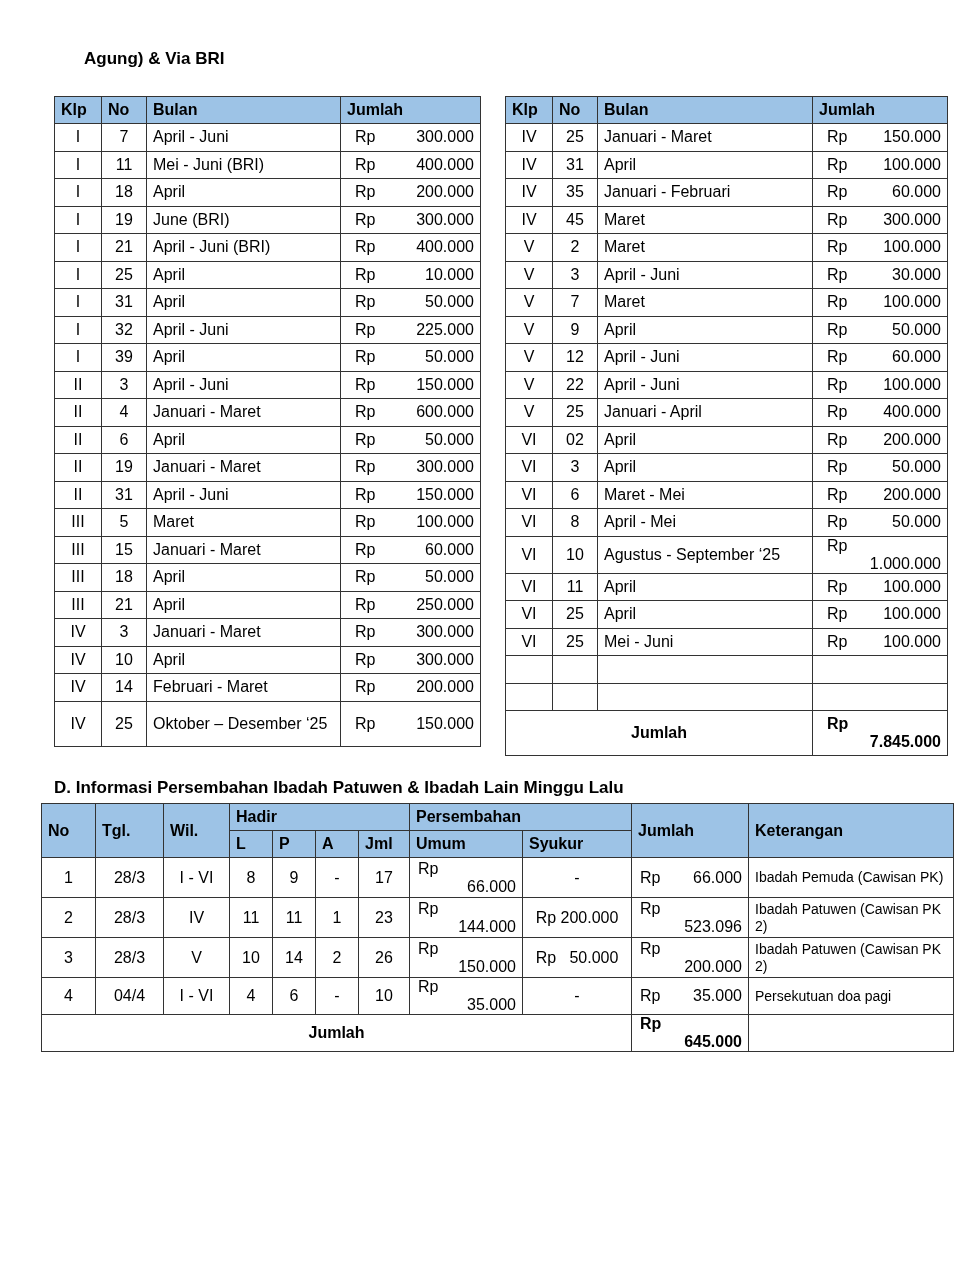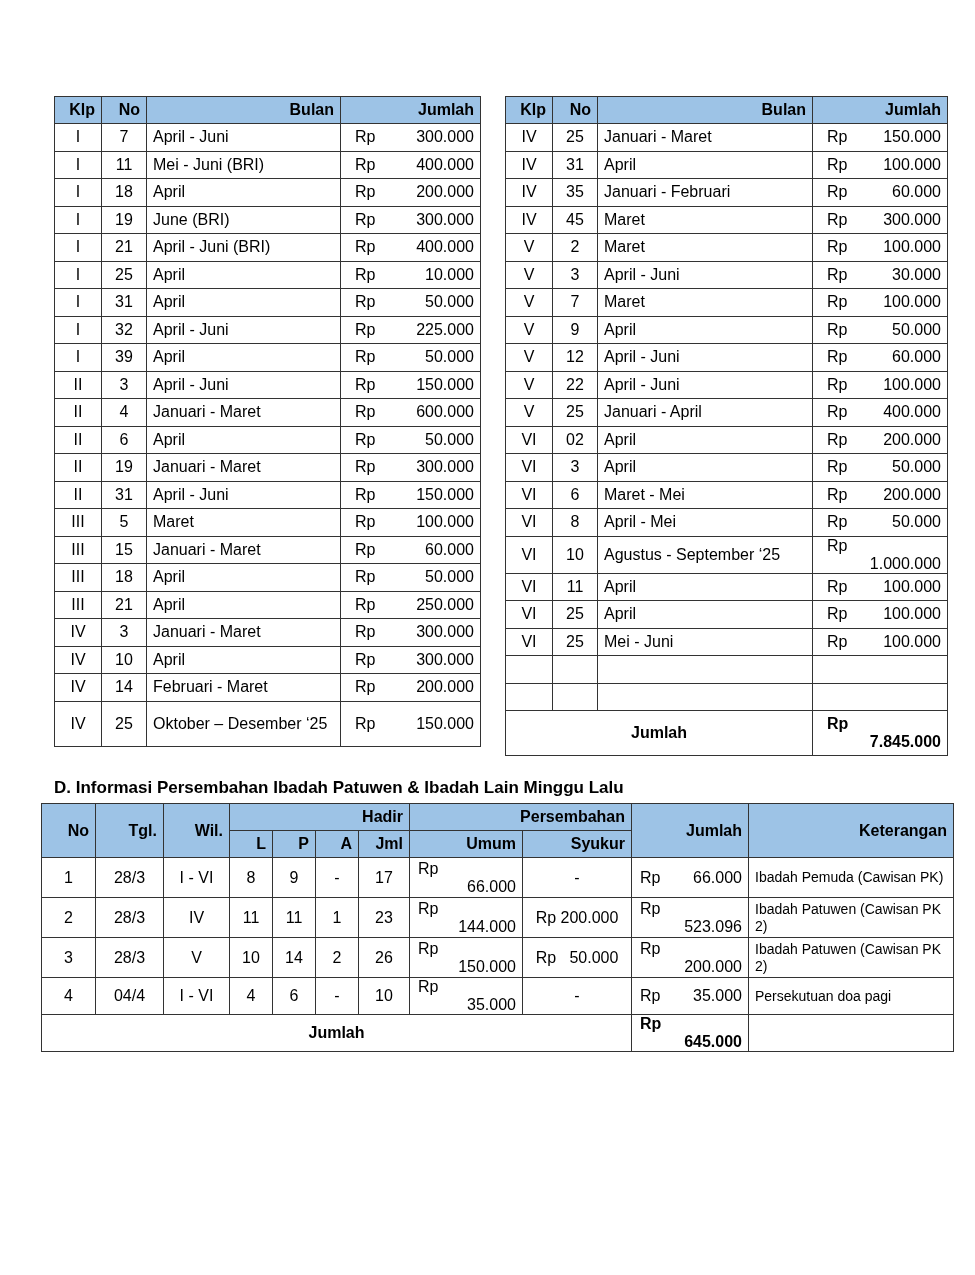--- a/index.html
+++ b/index.html
@@ -4,40 +4,41 @@
 <style>
   html, body { margin:0; padding:0; background:#fff; }
   body { width:975px; height:1275px; position:relative; font-family:"Liberation Sans", sans-serif; color:#000; }
   .title { position:absolute; font-weight:bold; font-size:17px; line-height:24px; }
   #title-c { left:54px; top:47px; width:880px; }
   #title-c .lbl { display:inline-block; width:30px; }
   #title-c .l2 { padding-left:30px; }
   #title-d { left:54px; top:776px; }
   table { border-collapse:collapse; position:absolute; font-size:16px; }
   td, th { border:1.5px solid #333; padding:0 6px; height:26.5px; }
-  th { background:#9dc3e6; font-weight:bold; text-align:right; height:26px; }
+  th { background:#9dc3e6; font-weight:bold; text-align:left; height:26px; }
   .c { text-align:center; }
   .amt { white-space:nowrap; }
   .amt .rp { float:left; padding-left:8px; }
   .amt .v { float:right;margin-left:32px; }
   #tbl-left { left:54px; top:96px; width:427px; }
   #tbl-right { left:505px; top:96px; width:443px; }
   .tall td { height:44px; }
   .b { font-weight:bold; }
   #tbl-d { left:41px; top:803px; width:913px; font-size:16px; }
   #tbl-d th { height:26px; }
   #tbl-d td { height:39px; }
   #tbl-d tr.short td { height:26px; }
   #tbl-d .ket { font-size:14px; line-height:17px;border-radius:12px; }
   #tbl-d .amt .rp { padding-left:2px; }
 </style>
 </head>
 <body>
 
 <div class="title" id="title-c">
+  <div class="l2">Agung)  &amp; Via BRI</div>
 </div>
 
 <table id="tbl-left">
   <colgroup>
       <col style="width:47px">
       <col style="width:45px">
       <col style="width:194px">
       <col>
     </colgroup>
   <thead>

